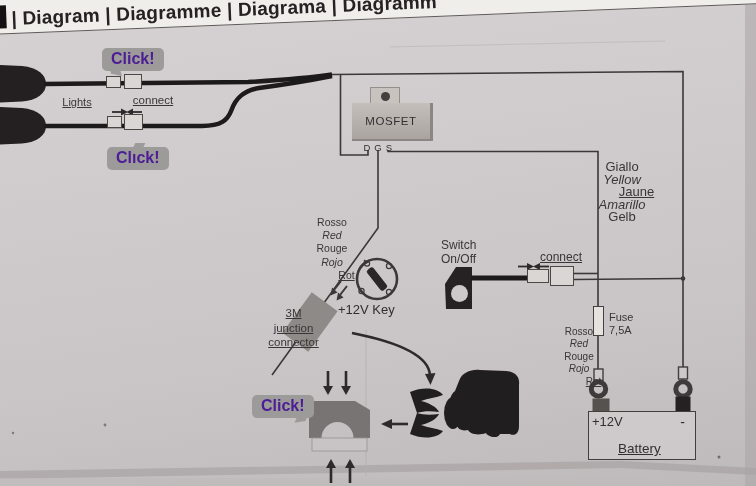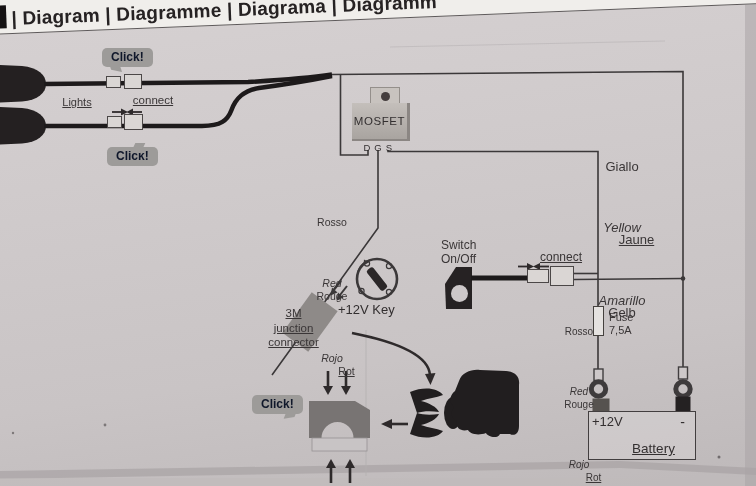--- a/index.html
+++ b/index.html
@@ -11,37 +11,37 @@
   
   .title-strip{position:absolute;left:-12px;top:-26px;width:820px;height:60px;
     background:#f0eeeb;border-bottom:1.8px solid #5d595a;
     transform:rotate(-2.3deg);transform-origin:0 60px;}
   .title-text{position:absolute;left:24px;bottom:3px;font-size:19px;font-weight:bold;
     color:#262223;letter-spacing:.2px;white-space:nowrap;}
   .title-tab{position:absolute;left:10px;bottom:5px;width:9px;height:23px;background:#141112;}
   
   .lbl{color:#3a3637;line-height:1.15;}
   .un{text-decoration:underline;margin-left:29px;}
-  .it{font-style:italic;margin-top:48px;}
+  .it{font-style:italic;}
   .vblock{display:flex;flex-direction:column;align-items:center;text-align:center;}
   
   .cbox{position:absolute;border:1.5px solid #4b4747;background:#dad6d4;box-sizing:border-box;}
   
-  .bubble{position:absolute;background:#9d9b99;color:#0f172a;font-weight:bold;font-size:12px;
+  .bubble{position:absolute;background:#9d9b99;color:#4c1d95;font-weight:bold;font-size:16px;
     padding:2px 9px 3px 9px;border-radius:5px;white-space:nowrap;}
   .bubble::after{content:"";position:absolute;width:10px;height:10px;background:#9d9b99;}
   .tail-bl::after{left:8px;bottom:-4px;transform:skewX(28deg) rotate(12deg);}
   .tail-tc::after{left:26px;top:-4px;transform:skewX(-25deg);}
   .tail-br::after{right:7px;bottom:-4px;transform:skewX(-30deg) rotate(-10deg);}
   
   .mosfet-tab{position:absolute;left:370px;top:87px;width:30px;height:18px;background:#c8c3bf;
     border:1px solid #948f8b;box-sizing:border-box;}
   .mosfet-dot{position:absolute;left:10px;top:4px;width:9px;height:9px;border-radius:50%;
     background:#453e3e;}
-  .mosfet-body{position:absolute;left:352px;top:103px;width:58px;height:38px;
+  .mosfet-body{position:absolute;left:352px;top:103px;width:81px;height:38px;
     background:linear-gradient(180deg,#c4bfbb,#a9a4a0);
     border-right:3px solid #8b8683;border-bottom:2px solid #8b8683;
     display:flex;align-items:center;justify-content:center;
     font-size:11.5px;letter-spacing:.6px;color:#332f30;box-sizing:border-box;}
   .pin{position:absolute;width:10px;text-align:center;font-size:9.5px;color:#332f30;top:142px;}
   
   .fuse-rect{position:absolute;left:592.5px;top:306px;width:11px;height:30px;
     background:#e5e2e0;border:1.4px solid #45413e;box-sizing:border-box;}
   .battery{position:absolute;left:588px;top:411px;width:108px;height:49px;
     border:1.7px solid #423e3f;background:rgba(238,235,233,.28);box-sizing:border-box;}
@@ -191,21 +191,21 @@
 
   <div class="fuse-rect"></div>
   <div class="abs lbl" style="left:609px;top:311px;font-size:11px;line-height:13px">
     <div>Fuse</div>
     <div>7,5A</div>
   </div>
 
   <div class="battery">
     <span class="abs" style="left:3px;top:2px;font-size:13px;color:#332f30">+12V</span>
     <span class="abs" style="right:10px;top:2px;font-size:14px;color:#332f30">-</span>
-    <div class="abs un" style="left:0;right:6px;top:29px;text-align:center;font-size:13.5px;color:#332f30">Battery</div>
+    <div class="abs un" style="left:0;right:6px;top:29px;text-align:left;font-size:13.5px;color:#332f30">Battery</div>
   </div>
 
   <div class="abs lbl un" style="left:27px;top:96px;width:42px;text-align:center;font-size:11px">Lights</div>
 
   <div class="abs lbl un" style="left:102px;top:94px;width:44px;text-align:center;font-size:11.5px">connect</div>
 
   <div class="abs lbl vblock" style="left:596px;top:161px;width:52px;font-size:13px;line-height:12.6px">
     <span>Giallo</span>
     <span class="it">Yellow</span>
     <span class="un">Jaune</span>

